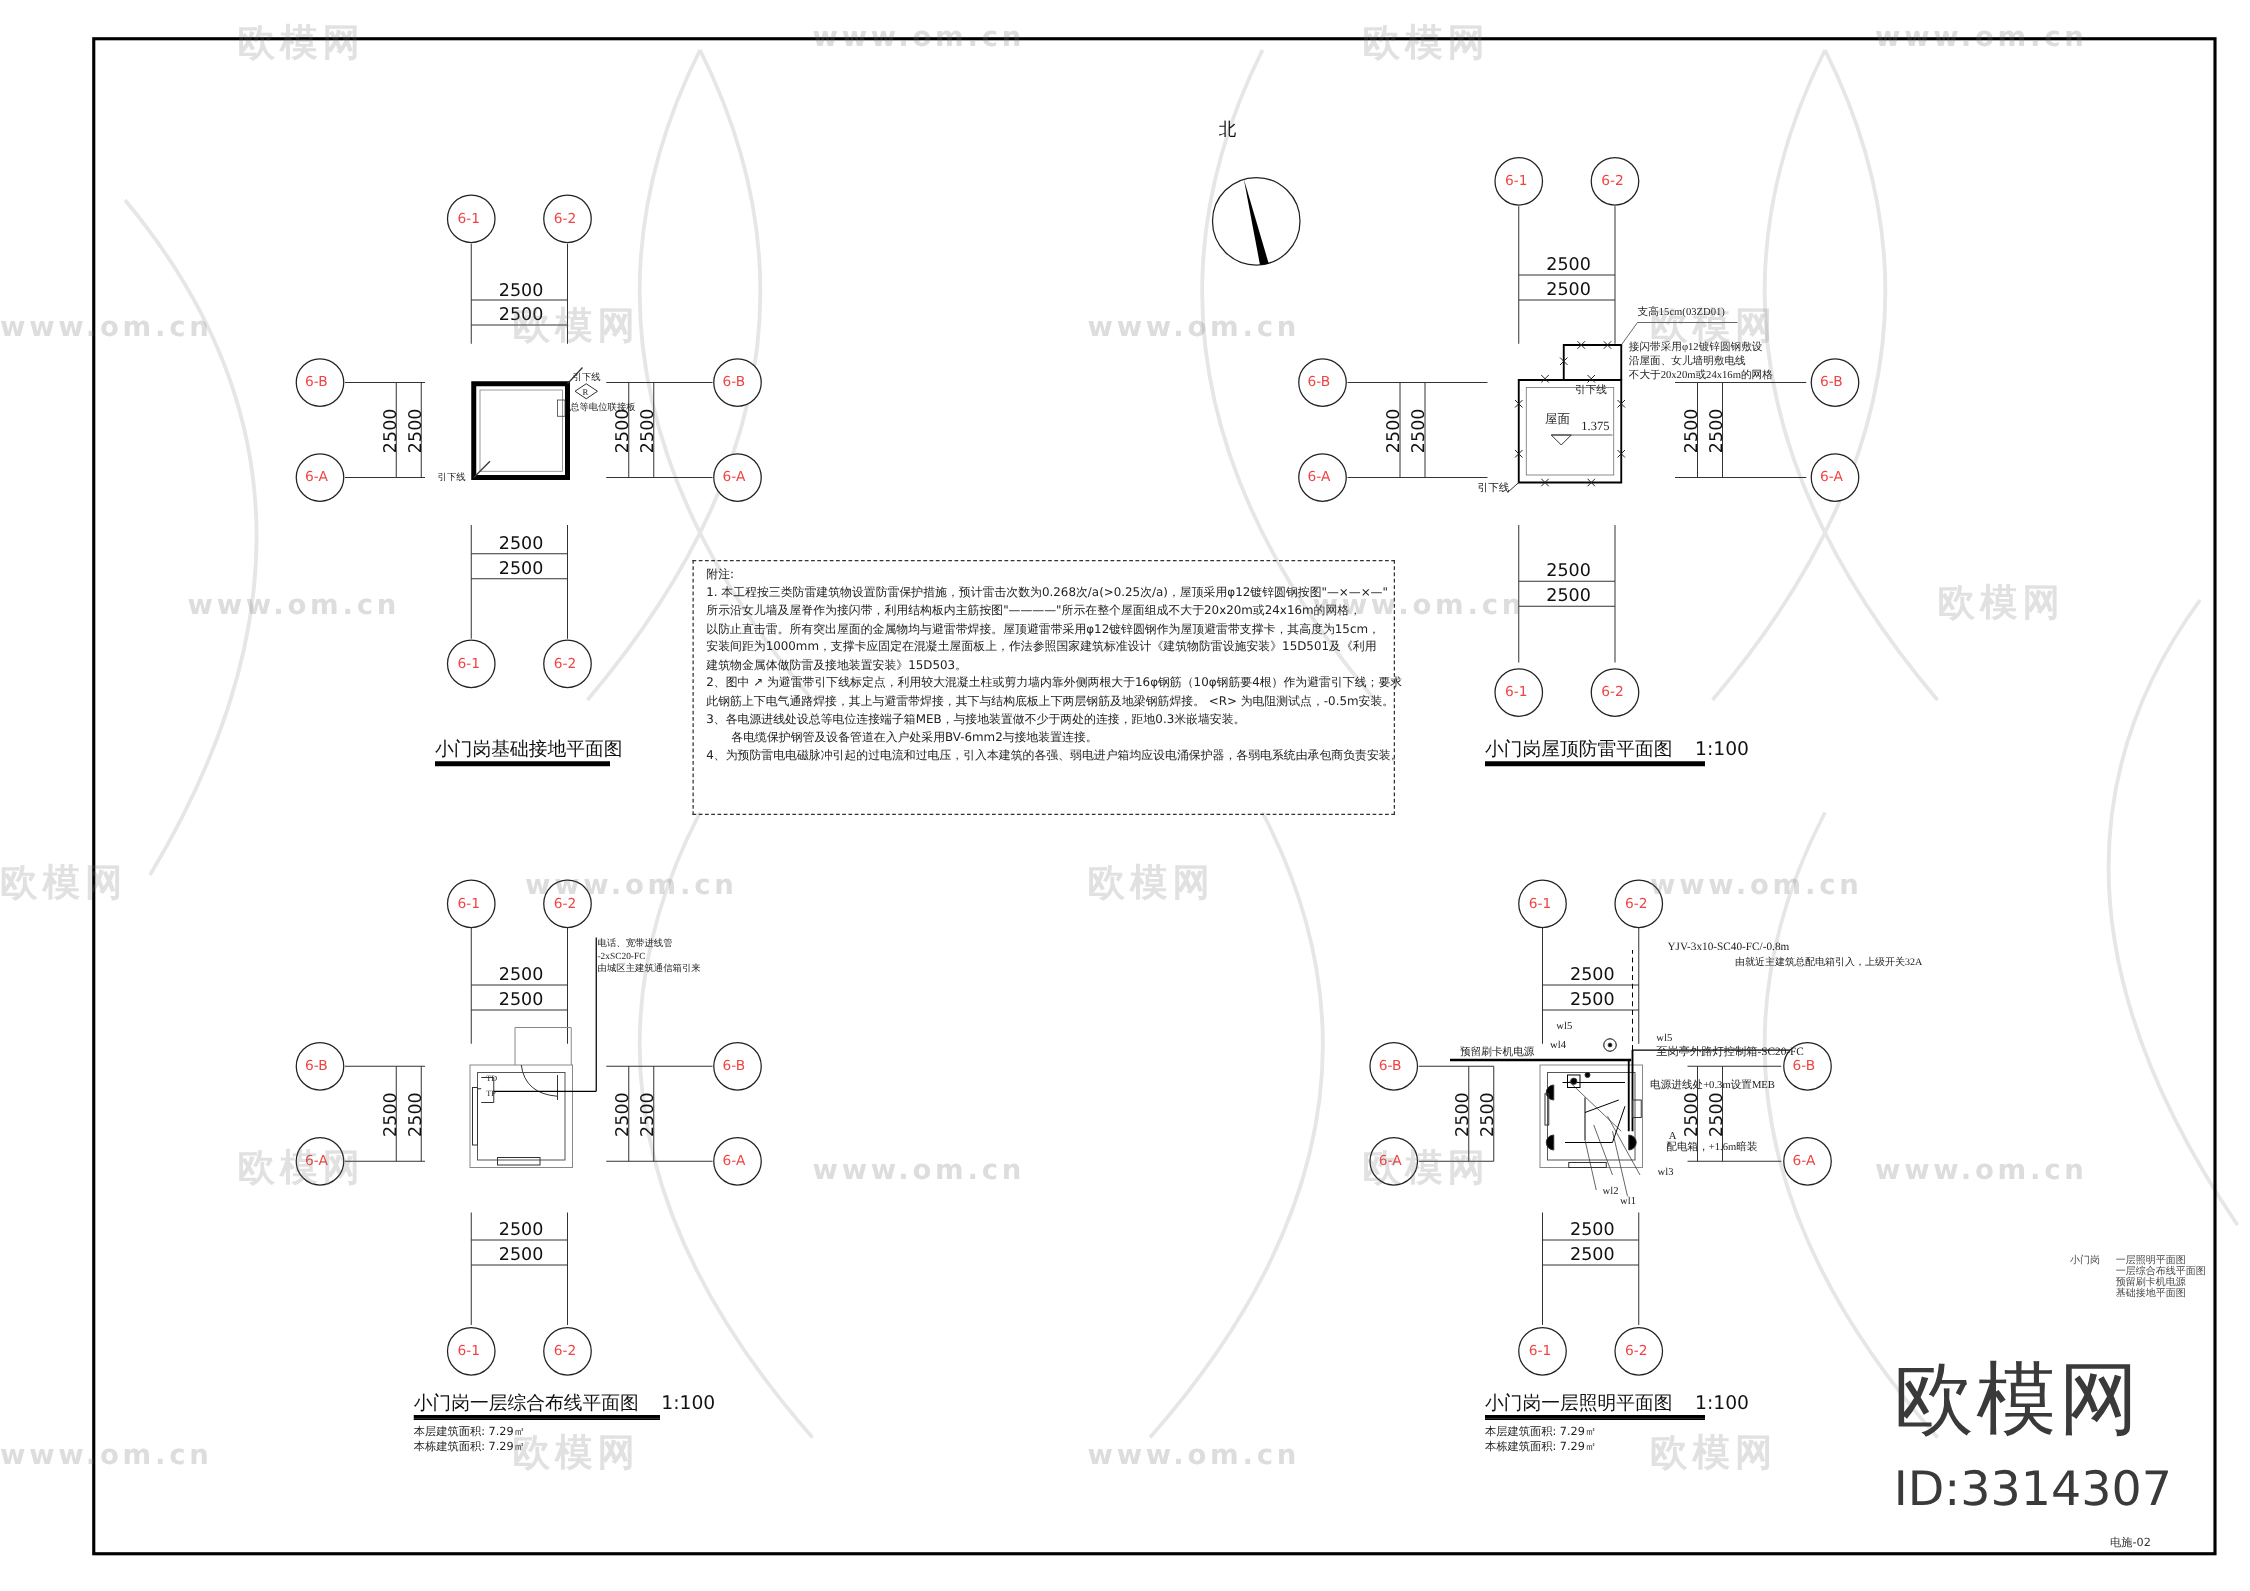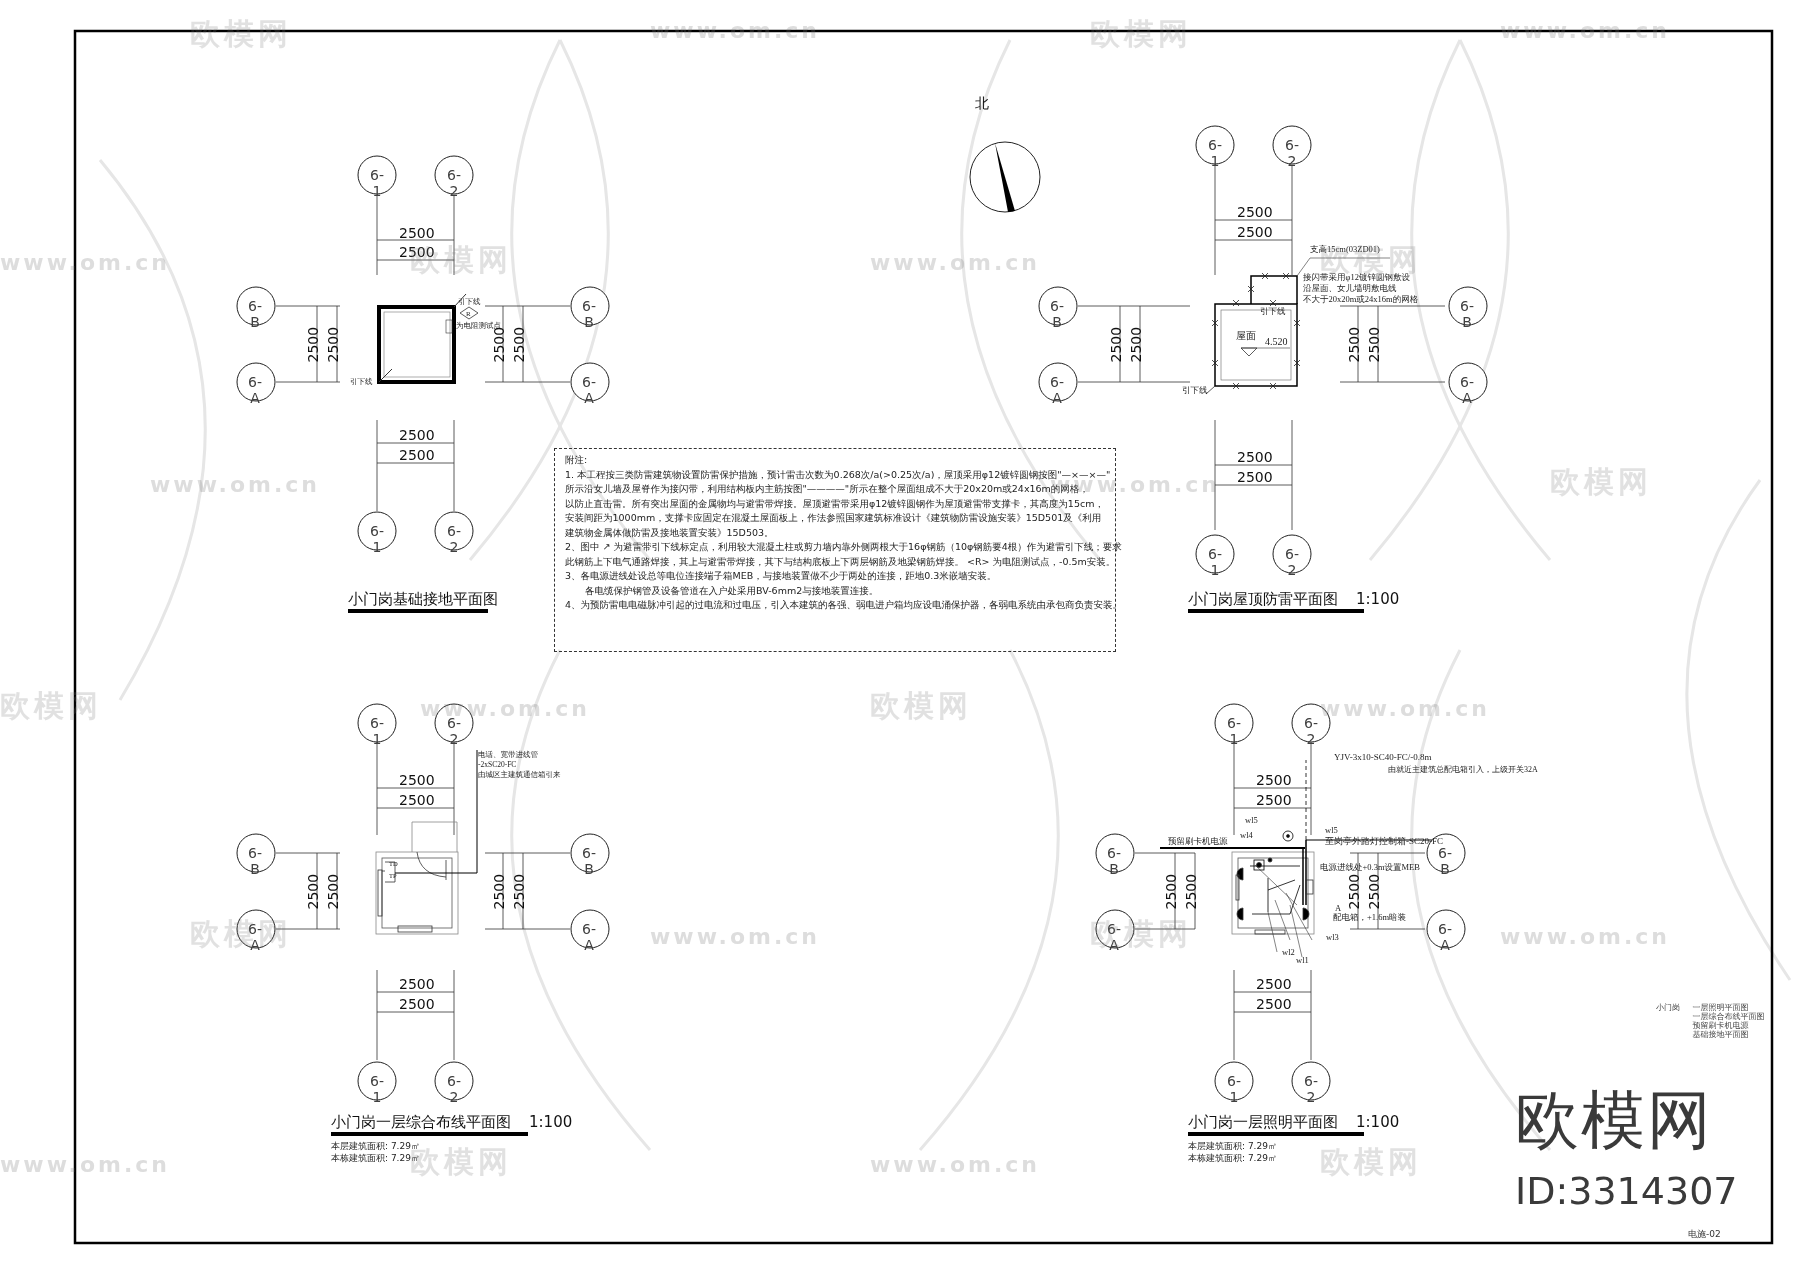--- a/index.html
+++ b/index.html
@@ -320,42 +320,42 @@
   <span class="dim" style="left:1256px;top:792px">2500</span>
   <span class="dim" style="left:1256px;top:976px">2500</span>
   <span class="dim" style="left:1256px;top:996px">2500</span>
   <span class="dim v" style="left:1154px;top:885px">2500</span>
   <span class="dim v" style="left:1174px;top:885px">2500</span>
   <span class="dim v" style="left:1337px;top:885px">2500</span>
   <span class="dim v" style="left:1357px;top:885px">2500</span>
 </div>
 
 <style>
-  .ax { position:absolute; width:22px; text-align:center; font-size:14px; line-height:16px; color:#404040; }
+  .ax { position:absolute; width:22px; text-align:left; font-size:11px; line-height:16px; color:#ef4444; }
   .dim { position:absolute; width:33px; text-align:center; font-size:14px; line-height:16px; color:#111; }
   .dim.v { transform:rotate(-90deg); transform-origin:center; }
 </style>
 
 
 <div class="north-lbl">北</div>
 
 
 
 <div class="callout" style="left:350px;top:376px;font-size:7.5px">引下线</div>
 <div class="callout" style="left:458px;top:296px;font-size:7.5px">引下线</div>
 <div class="callout" style="left:466px;top:309px;font-size:7px">R</div>
-<div class="callout" style="left:456px;top:320px;font-size:7.5px">为电阻测试点</div>
+<div class="callout" style="left:456px;top:320px;font-size:7.5px">总等电位联接板</div>
 
 <div class="callout" style="left:1310px;top:244px">支高15cm(03ZD01)</div>
 <div class="callout" style="left:1303px;top:272px">接闪带采用φ12镀锌圆钢敷设</div>
 <div class="callout" style="left:1303px;top:283px">沿屋面、女儿墙明敷电线</div>
 <div class="callout" style="left:1303px;top:294px">不大于20x20m或24x16m的网格</div>
 <div class="callout" style="left:1260px;top:306px">引下线</div>
 <div class="callout" style="left:1236px;top:330px;font-size:10px">屋面</div>
-<div class="callout" style="left:1265px;top:336px;font-size:10px">4.520</div>
+<div class="callout" style="left:1265px;top:336px;font-size:10px">1.375</div>
 <div class="callout" style="left:1182px;top:385px">引下线</div>
 
 <div class="callout" style="left:478px;top:750px;font-size:7.5px;line-height:10px">
   <div>电话、宽带进线管</div>
   <div>-2xSC20-FC</div>
   <div>由城区主建筑通信箱引来</div>
 </div>
 <div class="callout" style="left:389px;top:858px;font-size:6.5px">TD</div>
 <div class="callout" style="left:389px;top:870px;font-size:6.5px">TP</div>
 

